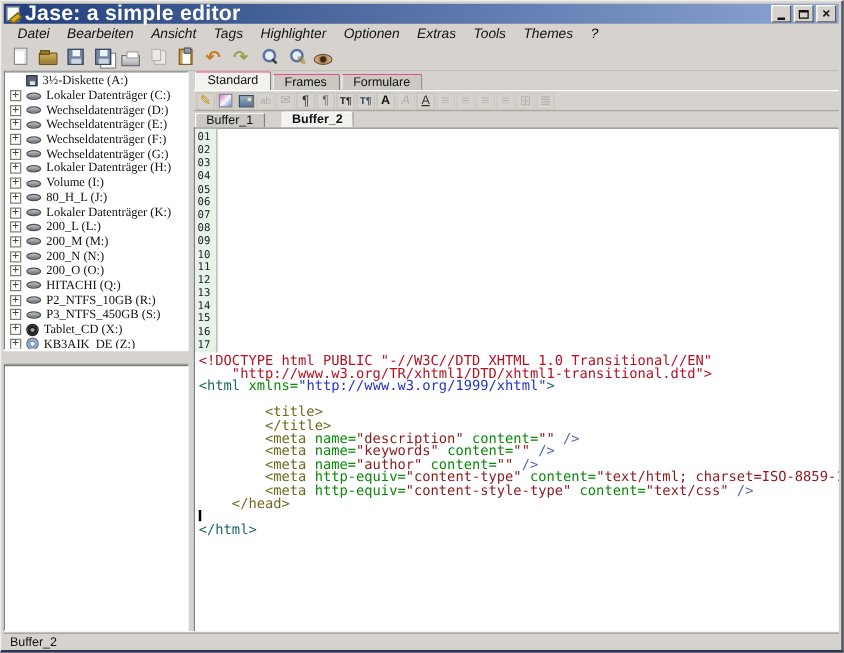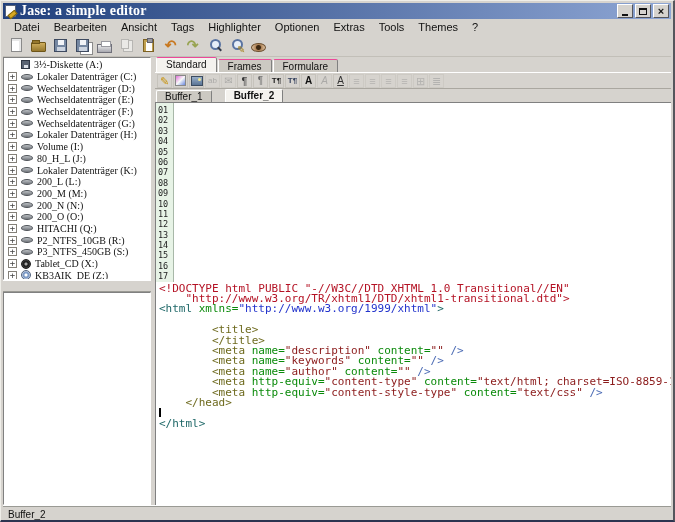--- a/index.html
+++ b/index.html
@@ -13,33 +13,33 @@
     overflow:hidden;
   }
   
   .titlebar{
     position:absolute;top:2px;left:2px;right:2px;height:16px;
     background:linear-gradient(90deg,var(--titlebar_start),var(--titlebar_end));
     display:flex;align-items:center;padding:0 2px;color:#fff;
   }
   .app-icon{width:11px;height:12px;background:#fdfdfd;border:1px solid #55617a;position:relative;margin-right:4px;flex:none;}
   .app-icon::after{content:"";position:absolute;right:-2px;bottom:-1px;width:7px;height:3px;background:#d8a820;border:1px solid #7a6010;transform:rotate(-40deg);}
-  .title-text{font-size:14px;font-weight:bold;flex:1;white-space:nowrap;letter-spacing:.2px;font-family:Liberation Serif, serif;}
+  .title-text{font-size:17px;font-weight:bold;flex:1;white-space:nowrap;letter-spacing:.2px;}
   .winbtn{
     width:16px;height:14px;margin-left:2px;flex:none;
     background:#d6d3ce;border-top:1px solid #fff;border-left:1px solid #fff;
     border-right:1px solid #55565c;border-bottom:1px solid #55565c;
     display:flex;align-items:center;justify-content:center;padding:0;
     font-size:10px;line-height:10px;color:#111;font-family:"Liberation Sans",sans-serif;
   }
   .glyph-min{width:6px;height:2px;background:#111;margin-top:7px;}
   .glyph-max{width:8px;height:7px;border:1px solid #111;border-top-width:2px;}
   .glyph-close{font-weight:bold;font-size:11px;line-height:11px;}
   
-  .menubar{position:absolute;top:18px;left:2px;right:2px;height:15px;display:flex;align-items:center;padding-left:4px;}
+  .menubar{position:absolute;top:18px;left:2px;right:2px;height:15px;display:flex;align-items:center;padding-left:4px;font-style:italic;}
   .menu-item{font-size:11px;color:#111;padding:1px 7px;cursor:default;}
   
   .toolbar1{position:absolute;top:33px;left:2px;right:2px;height:23px;display:flex;align-items:center;padding-left:3px;border-bottom:1px solid #c2bfb8;}
   .tb-btn{width:21px;height:21px;display:flex;align-items:center;justify-content:center;border:1px solid transparent;background:transparent;padding:0;margin-right:1px;}
   .tb-btn.disabled{opacity:.5;filter:grayscale(60%);}
   .tbicon{display:flex;align-items:center;justify-content:center;}
   .icon-new-file{width:11px;height:14px;background:#fff;border:1px solid #8a8a8a;box-shadow:inset -2px 2px 0 #e8e8e8;}
   .icon-open-file{width:15px;height:10px;background:linear-gradient(#cfae5e,#96782e);border:1px solid #6e5518;border-radius:1px;margin-top:4px;position:relative;}
   .icon-open-file::before{content:"";position:absolute;top:-3px;left:0;width:6px;height:2px;background:#96782e;border:1px solid #6e5518;}
   .icon-save,.icon-save-as{width:13px;height:13px;background:#7688a2;border:1px solid #3e4a60;position:relative;}

